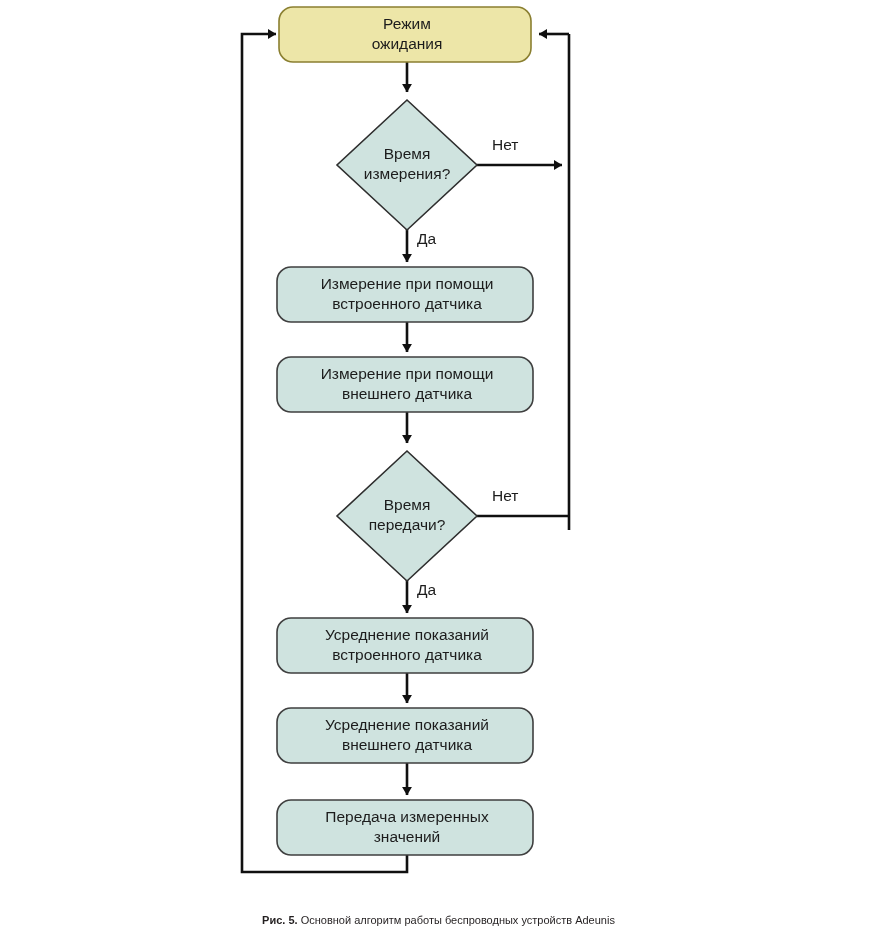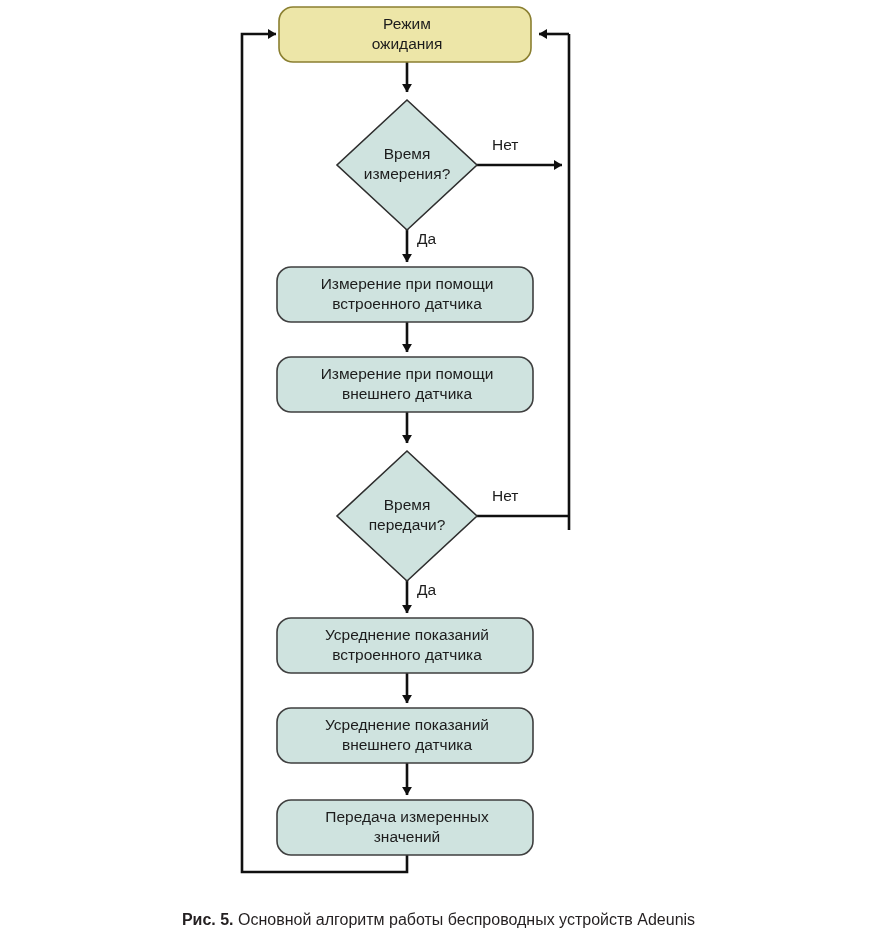--- a/index.html
+++ b/index.html
@@ -64,21 +64,21 @@
     left: 0;
     top: 900px;
     width: 877px;
     height: 39px;
     display: flex;
     align-items: center;
     justify-content: center;
   }
   .caption-text {
     font-family: "Liberation Sans", sans-serif;
-    font-size: 16px;
+    font-size: 11px;
     color: #231f20;
     white-space: nowrap;
   }
   .caption-text .cap-num {
     font-weight: bold;
   }
 </style>
 </head>
 <body>
 

